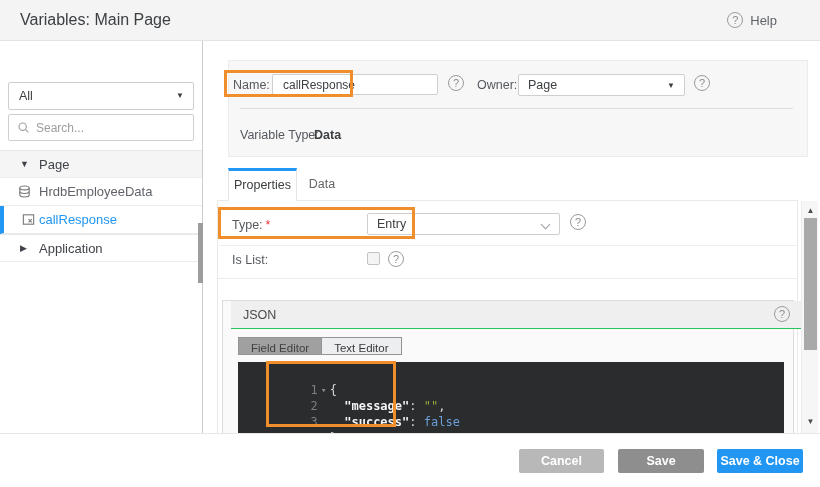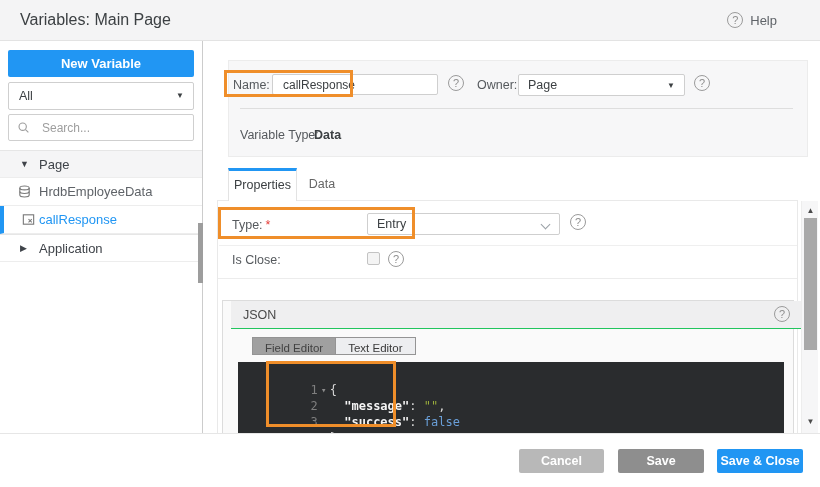--- a/index.html
+++ b/index.html
@@ -19,21 +19,21 @@
   .title{position:absolute;left:20px;top:11px;font-size:16px;color:#3c4043;}
   .help{position:absolute;right:43px;top:12px;display:flex;align-items:center;gap:7px;color:#5f6368;font-size:13px;cursor:pointer;}
   .qicon{width:16px;height:16px;border:1px solid #9b9b9b;border-radius:50%;color:#8f8f8f;font-size:11px;line-height:14px;text-align:center;display:inline-block;background:transparent;flex:none;}
 
   
   .sidebar{position:absolute;left:0;top:41px;width:203px;height:392px;background:#fff;border-right:1px solid #cccccc;}
   .newvar{position:absolute;left:8px;top:9px;width:186px;height:27px;background:var(--accent);color:#fff;font-size:13px;font-weight:bold;text-align:center;line-height:27px;border-radius:2px;cursor:pointer;}
   .sel{background:#fff;border:1px solid #cfcfcf;border-radius:2px;font-size:12.5px;color:#3c4043;cursor:pointer;}
   .filter{position:absolute;left:8px;top:41px;width:186px;height:28px;line-height:26px;padding-left:10px;}
   .sel .arr{position:absolute;right:9px;top:0;bottom:0;display:flex;align-items:center;font-size:8px;color:#3c4043;}
-  .search{position:absolute;left:8px;top:73px;width:186px;height:27px;border:1px solid #cfcfcf;border-radius:2px;background:#fff;display:flex;align-items:center;padding-left:8px;gap:12px;}
+  .search{position:absolute;left:8px;top:73px;width:186px;height:27px;border:1px solid #cfcfcf;border-radius:2px;background:#fff;display:flex;align-items:center;padding-left:8px;gap:6px;}
   .search input{border:none;outline:none;font-size:12px;color:#333;width:140px;font-family:inherit;background:transparent;}
   .search input::placeholder{color:#9e9e9e;}
   .tree{position:absolute;left:0;top:109px;width:202px;}
   .trow{position:relative;height:28px;display:flex;align-items:center;border-bottom:1px solid #ededed;font-size:13px;color:#5f6368;cursor:pointer;background:#fff;}
   .trow.group{color:#3f4349;background:#f5f5f6;border-top:1px solid #e6e6e6;}
   .trow.group.collapsed{background:#fff;}
   .trow .caret{width:12px;margin-left:20px;font-size:9px;color:#3f4349;flex:none;}
   .trow .ticon{width:15px;height:15px;margin-left:17px;margin-right:0;flex:none;}
   .trow .tlabel{margin-left:7px;white-space:nowrap;}
   .trow.selected{border-left:4px solid var(--accent);color:var(--accent);}
@@ -60,21 +60,21 @@
   .section1{position:absolute;left:0;top:0;width:579px;height:78px;border-bottom:1px solid #ececec;}
   .rowline{position:absolute;left:1px;top:44px;width:578px;height:1px;background:#efefef;}
   .chevron{position:absolute;right:10px;top:7px;width:7px;height:7px;border-right:1.5px solid #9aa0a6;border-bottom:1.5px solid #9aa0a6;transform:rotate(45deg);}
   .checkbox{position:absolute;width:13px;height:13px;background:#f4f4f4;border:1px solid #c3c3c3;border-radius:2px;cursor:pointer;}
 
   
   .jsonbox{position:absolute;left:222px;top:300px;width:572px;height:133px;border:1px solid #dcdcdc;border-bottom:none;background:#fafafa;}
   .jsonhead{position:absolute;left:8px;top:0;width:100%;height:28px;background:#efeff0;border-bottom:1px solid #22c55e;}
   .jsonhead .jtitle{position:absolute;left:12px;top:7px;font-size:12.5px;color:#4a4a4a;}
   .jsonhead .qicon{position:absolute;right:11px;top:5px;}
-  .toggle{position:absolute;left:29px;top:36px;height:18px;display:flex;border:1px solid #949494;cursor:pointer;}
+  .toggle{position:absolute;left:15px;top:36px;height:18px;display:flex;border:1px solid #949494;cursor:pointer;}
   .toggle .mode{font-size:11.5px;line-height:20px;padding:0 12px;}
   .mode.on{background:#a0a0a0;color:#424242;}
   .mode.off{background:#edeef0;color:#3a3a3a;border-left:1px solid #949494;}
 
   
   .editor{position:absolute;left:15px;top:61px;width:546px;height:72px;background:#2a2c2e;font-family:"DejaVu Sans Mono",monospace;font-size:12px;color:#d8d8d8;padding-top:4px;overflow:hidden;cursor:text;}
   .cl{height:16px;line-height:16px;white-space:pre;}
   .cl .ln{display:inline-block;width:22px;text-align:right;color:#7f7f7f;}
   .cl .fold{display:inline-block;width:12px;text-align:center;color:#8a8a8a;font-size:9px;vertical-align:top;}
   .tok.key{color:#f5f5f5;font-weight:bold;}
@@ -104,21 +104,20 @@
 
   <div class="header">
     <div class="title">Variables: Main Page</div>
     <div class="help">
       <span class="qicon">?</span>
       <span>Help</span>
     </div>
   </div>
 
   <div class="sidebar">
-    <div class="newvar">New Variable</div>
 
     <div class="sel filter">
       <span>All</span>
       <span class="arr">▼</span>
     </div>
 
     <div class="search">
       <svg width="13" height="13" viewBox="0 0 16 16">
           <circle cx="7" cy="7" r="4.5" fill="none" stroke="#9e9e9e" stroke-width="1.4"></circle>
           <line x1="10.5" y1="10.5" x2="14" y2="14" stroke="#9e9e9e" stroke-width="1.4"></line>
@@ -182,21 +181,21 @@
     </div>
   </div>
 
   <div class="flabel" style="left:232px;top:218px;"><span>Type:</span><span class="req">*</span></div>
   <div class="sel dropdown" style="left:367px;top:213px;width:193px;height:22px;">
     <span class="val">Entry</span>
     <span class="chevron"></span>
   </div>
   <span class="qicon abs" style="left:570px;top:214px;">?</span>
 
-  <div class="flabel" style="left:232px;top:253px;">Is Close:</div>
+  <div class="flabel" style="left:232px;top:253px;">Is List:</div>
   <div class="checkbox" style="left:367px;top:252px;"></div>
   <span class="qicon abs" style="left:388px;top:251px;">?</span>
 
   <div class="jsonbox">
     <div class="jsonhead">
       <span class="jtitle">JSON</span>
       <span class="qicon">?</span>
     </div>
 
     <div class="toggle">

